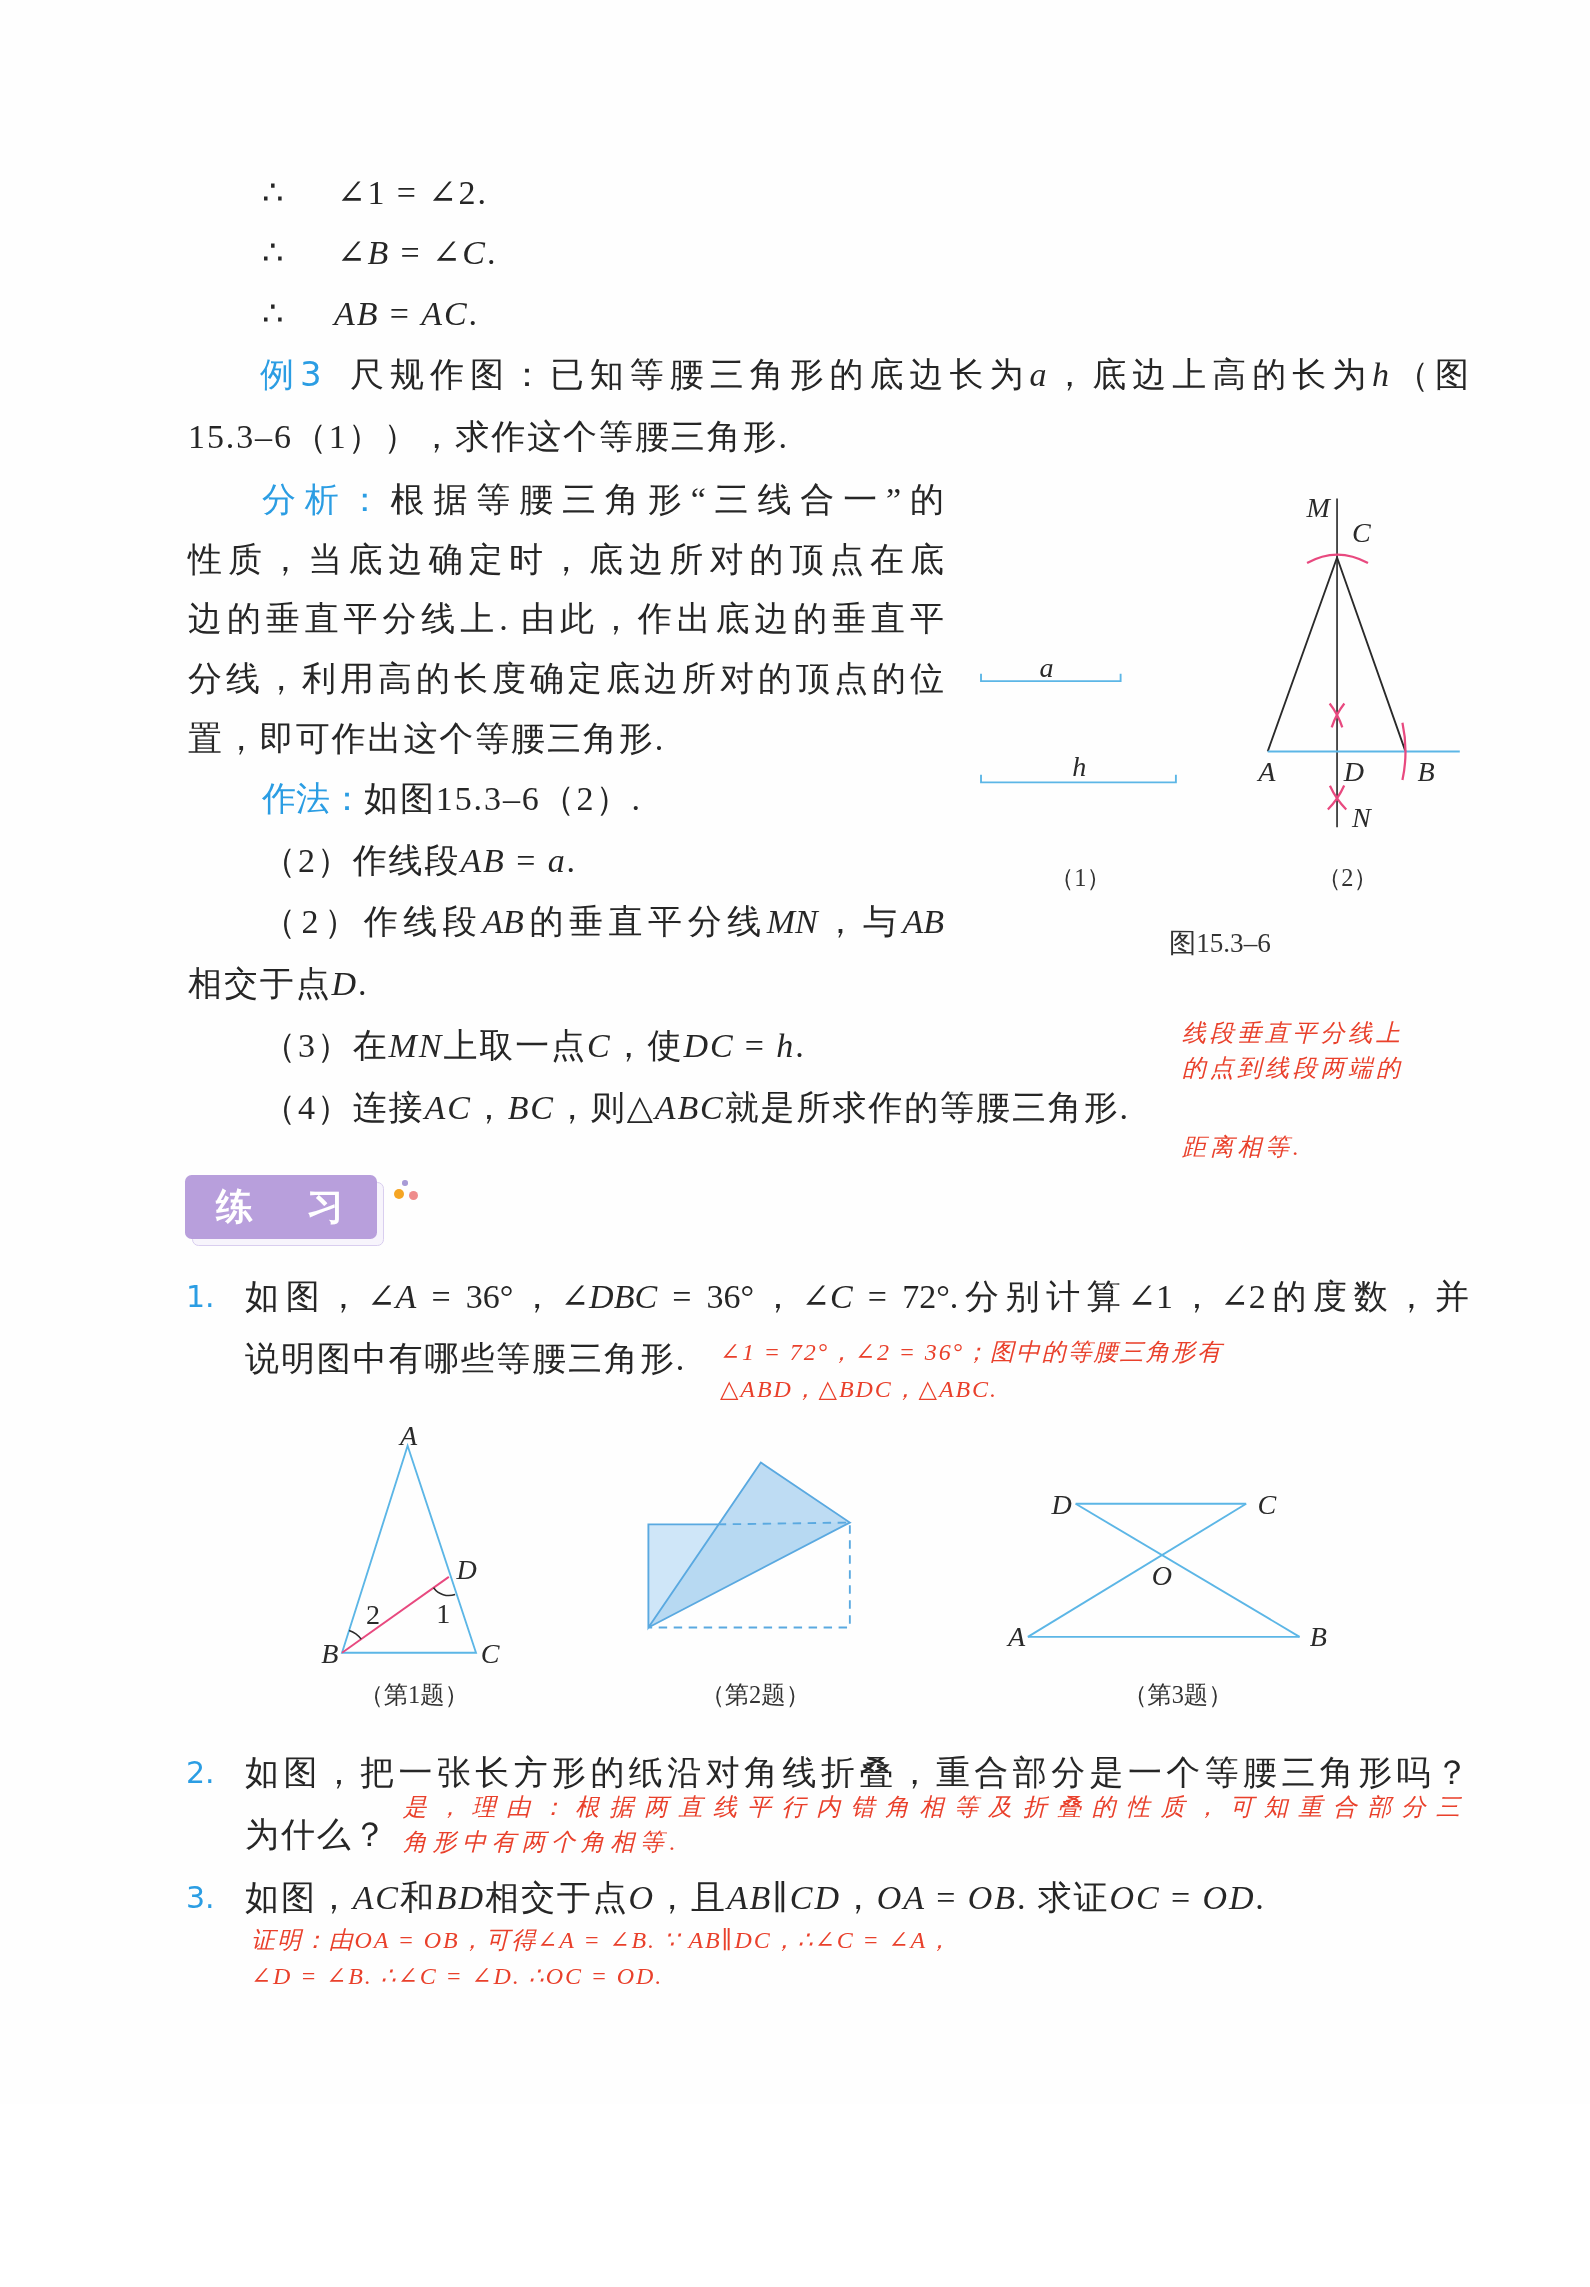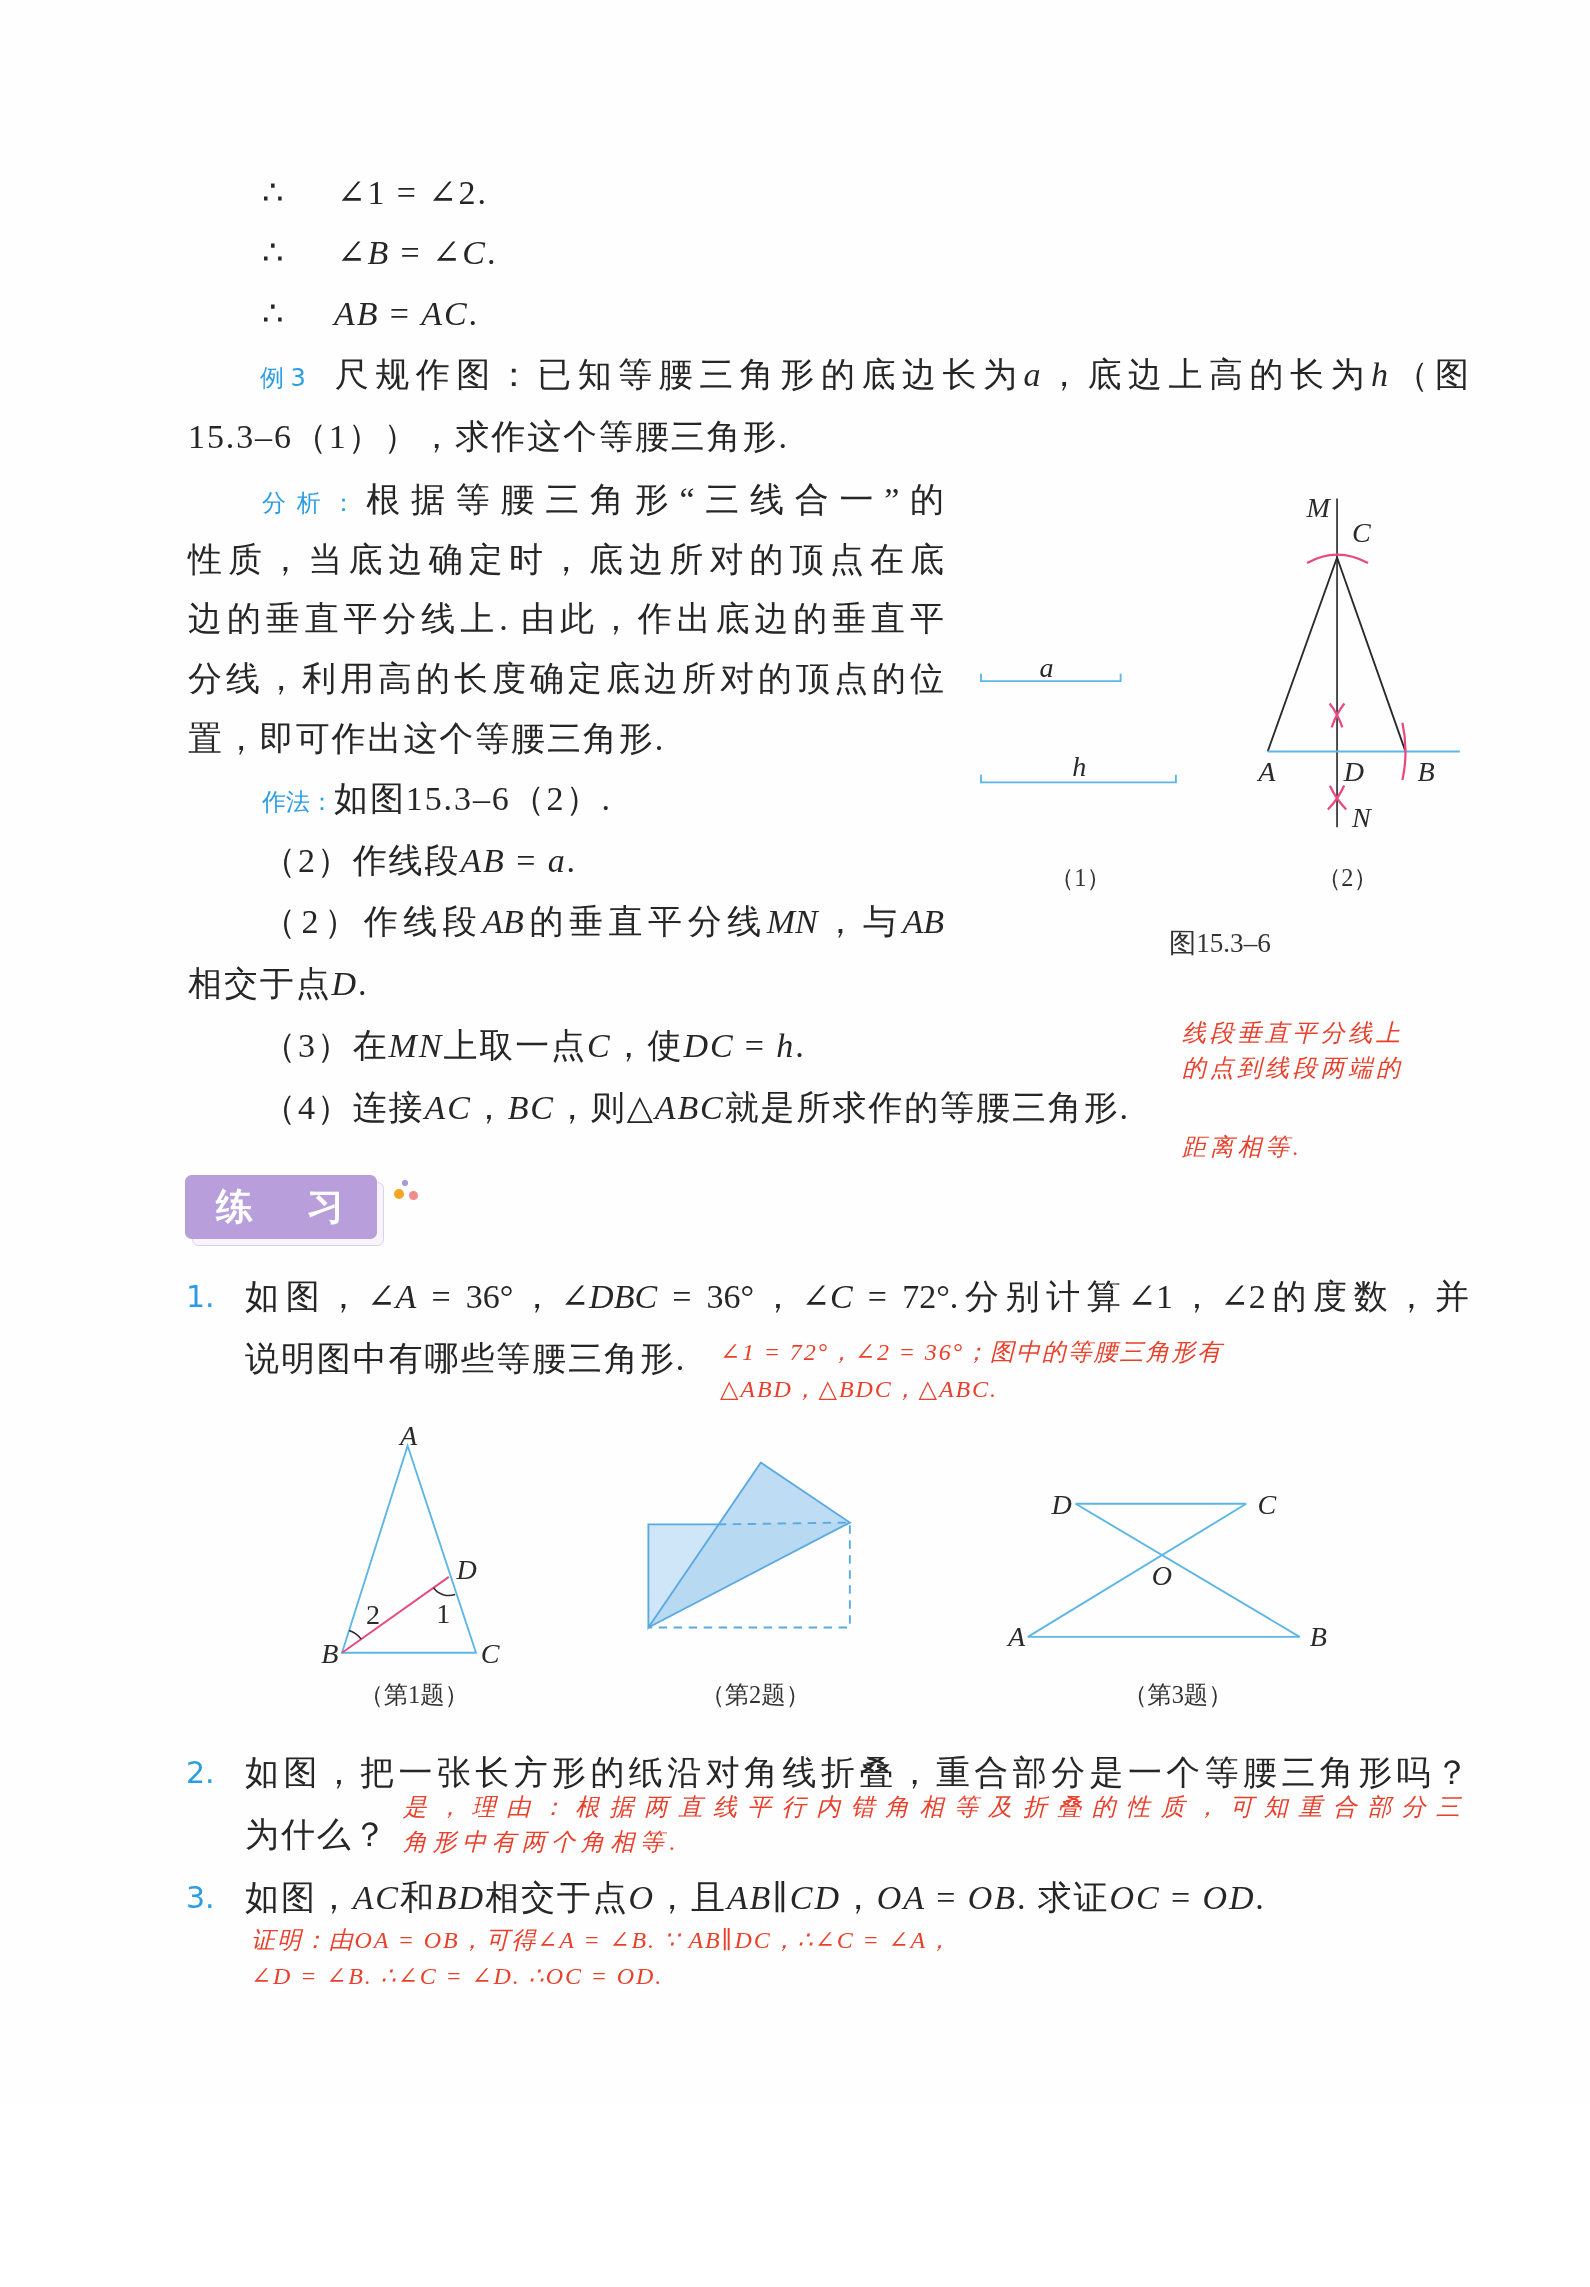--- a/index.html
+++ b/index.html
@@ -5,21 +5,21 @@
   :root{
     --text:#262626; --accent-blue:#2b9de3; --annotation-red:#e9402b;
     --figure-blue:#5cb6e6; --construction-pink:#e8497f; --badge-purple:#b89fdc;
   }
   html,body{margin:0;padding:0;background:#ffffff;}
   #page{position:relative;width:1591px;height:2104px;background:#fefefe;overflow:hidden;
         font-family:"Liberation Serif","DejaVu Serif",serif;color:var(--text);}
   .ln{position:absolute;height:43px;line-height:43px;font-size:34px;white-space:nowrap;letter-spacing:1.9px;}
   .j{text-align:justify;text-align-last:justify;letter-spacing:0;}
   .i{font-style:italic;}
-  .lab{color:var(--accent-blue);font-family:"DejaVu Sans","Liberation Sans",sans-serif;font-size:24px;letter-spacing:0;}
+  .lab{color:var(--accent-blue);font-family:"DejaVu Sans","Liberation Sans",sans-serif;font-size:34px;letter-spacing:0;}
   .lab-gap{margin-right:22.5px;}
   .num{position:absolute;height:43px;line-height:43px;color:var(--accent-blue);
        font-family:"DejaVu Sans","Liberation Sans",sans-serif;font-size:30px;}
   .tf{display:inline-block;width:75px;}
   .note{position:absolute;height:36px;line-height:36px;font-size:24px;color:var(--annotation-red);
         font-style:italic;white-space:nowrap;letter-spacing:3.7px;}
   .note.j{letter-spacing:0;}
   #fig{position:absolute;left:0;top:0;width:1591px;height:2288px;pointer-events:none;}
   .flabel{font-family:"Liberation Serif","DejaVu Serif",serif;font-style:italic;font-size:30px;fill:#2a2a2a;}
   .fnum{font-family:"Liberation Serif","DejaVu Serif",serif;font-size:30px;fill:#2a2a2a;}

